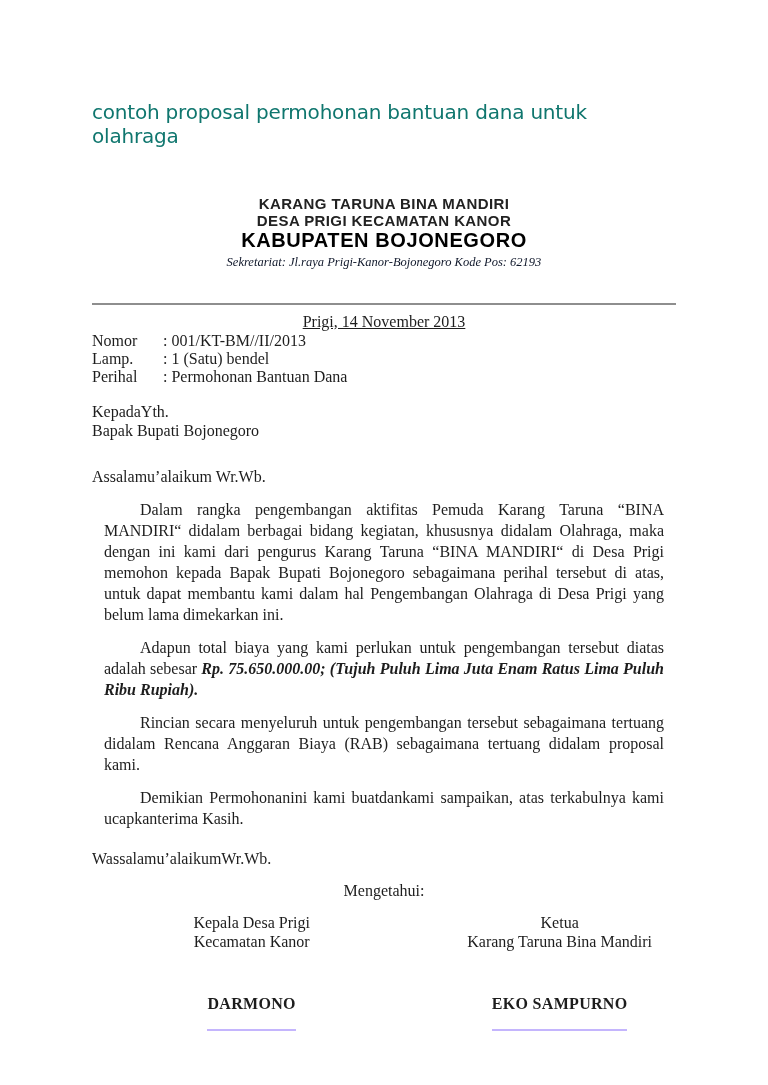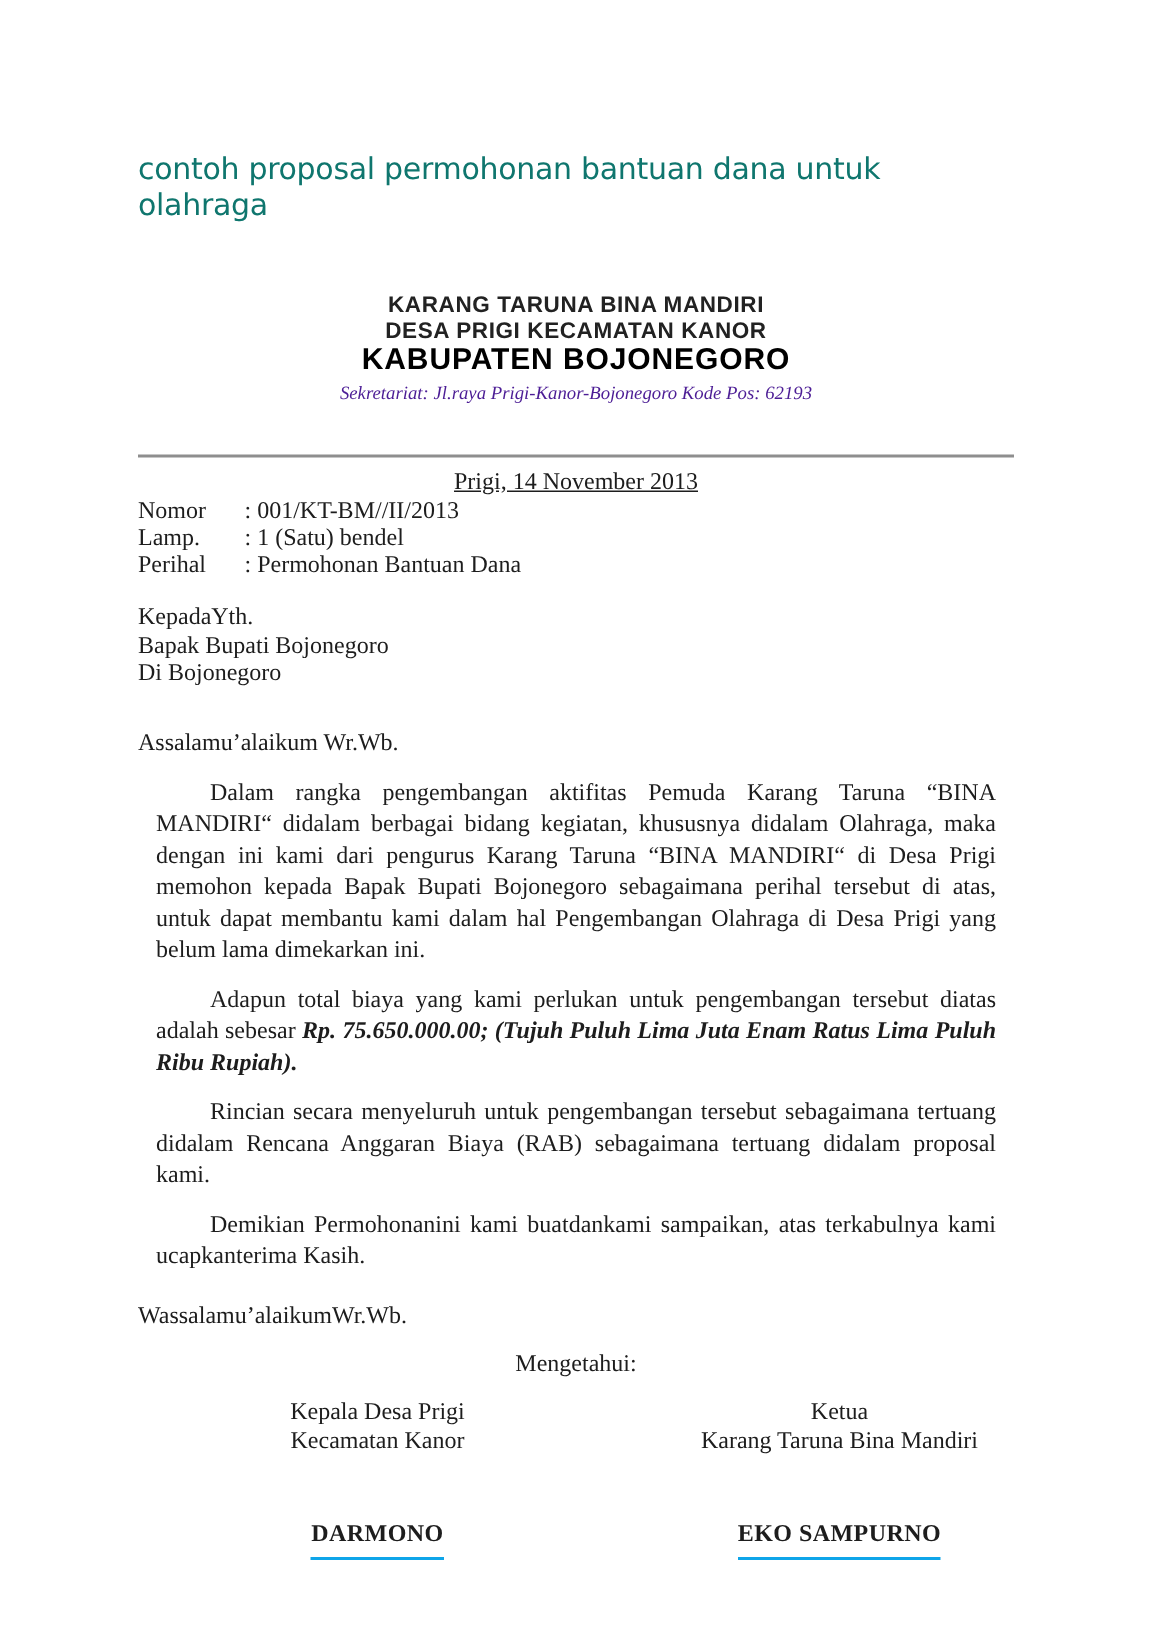--- a/index.html
+++ b/index.html
@@ -49,21 +49,21 @@
     font-size: 20px;
     line-height: 23px;
     letter-spacing: 0.6px;
     color: #000000;
   }
   .lh-secretariat {
     margin-top: 3px;
     font-style: italic;
     font-size: 12.5px;
     line-height: 15px;
-    color: #4c1d95;
+    color: #0f172a;
   }
   .rule {
     margin: 33px 0 0 0;
     border: none;
     border-top: 2.5px solid #8e8e8e;
   }
   .date-line {
     margin-top: 7px;
     text-align: center;
     line-height: 19px;
@@ -116,22 +116,22 @@
     line-height: 19px;
   }
   .sig-col-left  { margin-left: 53px; width: 220px; }
   .sig-col-right { margin-left: 85px; width: 240px; }
   .sig-name {
     margin-top: 43px;
     font-weight: bold;
   }
   .sig-name span {
     display: inline-block;
-    border-bottom: 2px solid #0ea5e9;
-    padding-bottom: 6px;
+    border-bottom: 2px solid #c4b5fd;
+    padding-bottom: 16px;
     letter-spacing: 0.3px;
   }
 </style>
 </head>
 <body>
 
 <div class="page">
 
   <h1 class="doc-title">contoh proposal permohonan bantuan dana untuk olahraga</h1>
 
@@ -154,21 +154,20 @@
       <span class="meta-label">Lamp.</span><span>: 1 (Satu) bendel</span>
     </div>
     <div class="meta-row">
       <span class="meta-label">Perihal</span><span>: Permohonan Bantuan Dana</span>
     </div>
   </div>
 
   <div class="addressee">
     <div>KepadaYth.</div>
     <div>Bapak Bupati Bojonegoro</div>
-    <div>Di Bojonegoro</div>
   </div>
 
   <div class="salutation-open">Assalamu’alaikum Wr.Wb.</div>
 
   <div class="body-paragraphs">
     <p>Dalam rangka pengembangan aktifitas Pemuda Karang Taruna “BINA MANDIRI“ didalam berbagai bidang kegiatan, khususnya didalam Olahraga, maka dengan ini kami dari pengurus Karang Taruna “BINA MANDIRI“ di Desa Prigi memohon kepada Bapak Bupati Bojonegoro sebagaimana perihal tersebut di atas, untuk dapat membantu kami dalam hal Pengembangan Olahraga di Desa Prigi yang belum lama dimekarkan ini.</p>
     <p><span>Adapun total biaya yang kami perlukan untuk pengembangan tersebut diatas adalah sebesar </span><span class="bold-italic">Rp. 75.650.000.00; (Tujuh Puluh Lima Juta Enam Ratus Lima Puluh Ribu Rupiah).</span></p>
     <p>Rincian secara menyeluruh untuk pengembangan tersebut sebagaimana tertuang didalam Rencana Anggaran Biaya (RAB) sebagaimana tertuang didalam proposal kami.</p>
     <p>Demikian Permohonanini kami buatdankami sampaikan, atas terkabulnya kami ucapkanterima Kasih.</p>
   </div>

